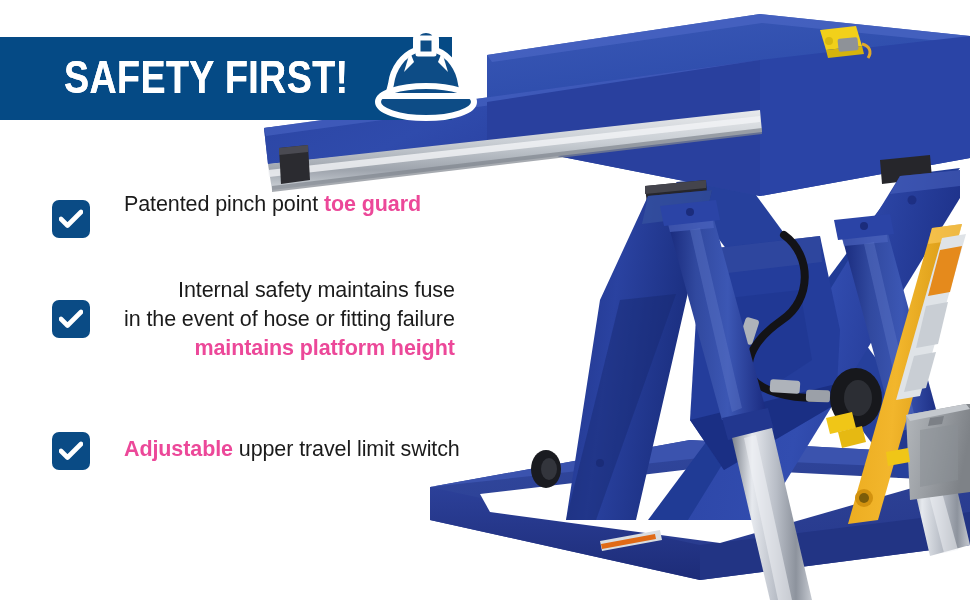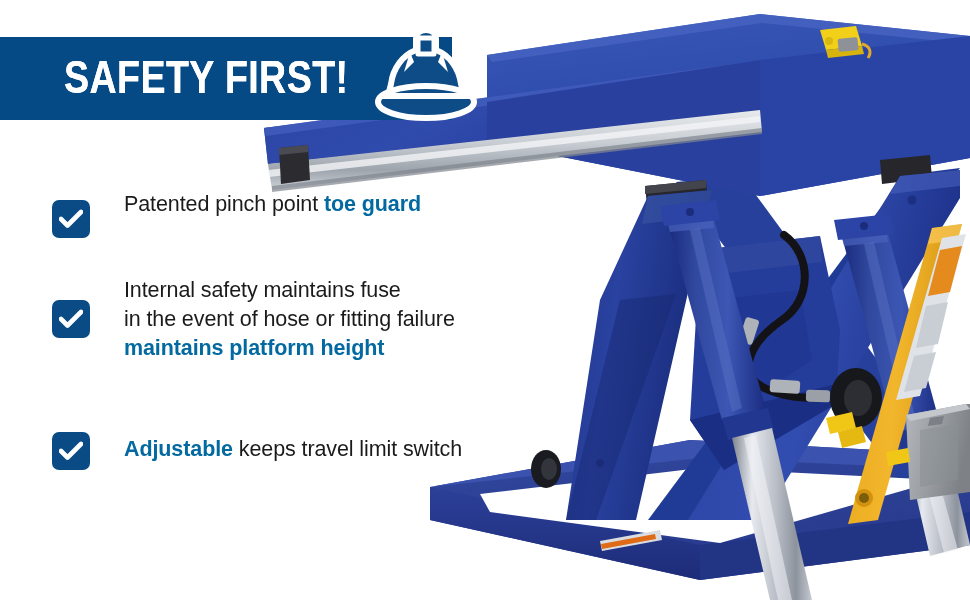--- a/index.html
+++ b/index.html
@@ -9,20 +9,21 @@
   }
   body {
     font-family: "Liberation Sans", sans-serif;
   }
   #banner-root {
     position: relative;
     width: 970px;
     height: 600px;
     overflow: hidden;
     background: #ffffff;
+    text-align: right;
   }
 
   
   .photo-layer {
     position: absolute;
     inset: 0;
     overflow: hidden;
   }
   .photo-svg { position: absolute; top: 0; left: 0; }
 
@@ -91,21 +92,21 @@
   .feature-text {
     margin-left: 34px;
     color: #1b1b1b;
     font-size: 21.5px;
     line-height: 29px;
     font-family: "Liberation Sans", sans-serif;
     white-space: nowrap;
     letter-spacing: -0.1px;
   }
   .feature-text .hl {
-    color: #0369a1;
+    color: #ec4899;
     font-weight: bold;
   }
   .feature-row.r0 .feature-text { margin-top: -10px; }
   .feature-row.r1 .feature-text { margin-top: -24px; }
   .feature-row.r2 .feature-text { margin-top: 3px; }
 </style>
 </head>
 <body>
 
 <div id="banner-root">
@@ -385,20 +386,20 @@
     </div>
 
     <div class="feature-row r2">
       <div class="check-box">
         <svg width="24" height="20" viewBox="0 0 24 20">
           <path d="M2,10 L8.5,16.5 L22,3" stroke="#ffffff" stroke-width="4.6" fill="none" stroke-linecap="round" stroke-linejoin="round"></path>
         </svg>
       </div>
       <div class="feature-text">
         <div>
-          <span class="hl">Adjustable</span><span> keeps travel limit switch</span>
+          <span class="hl">Adjustable</span><span> upper travel limit switch</span>
         </div>
       </div>
     </div>
 
   </div>
 
 </div>
 
 </body></html>

